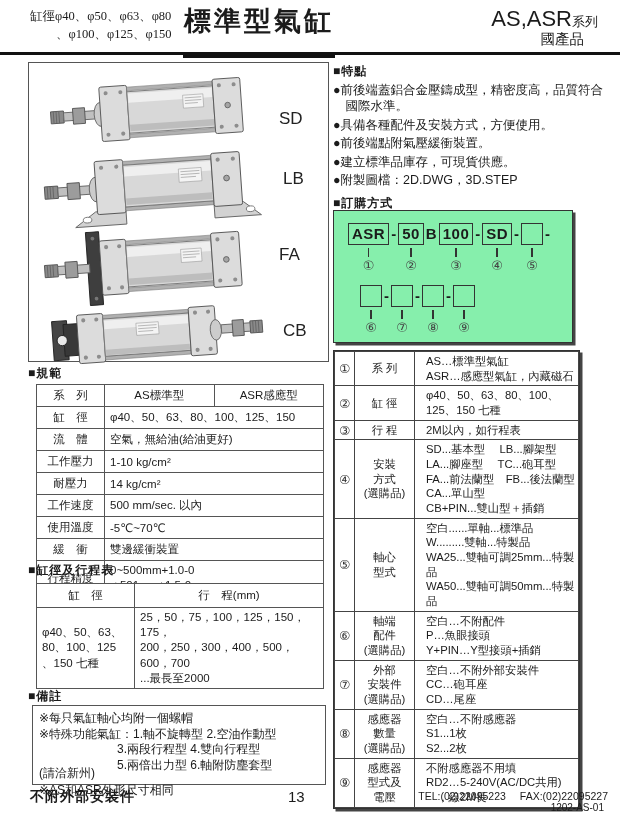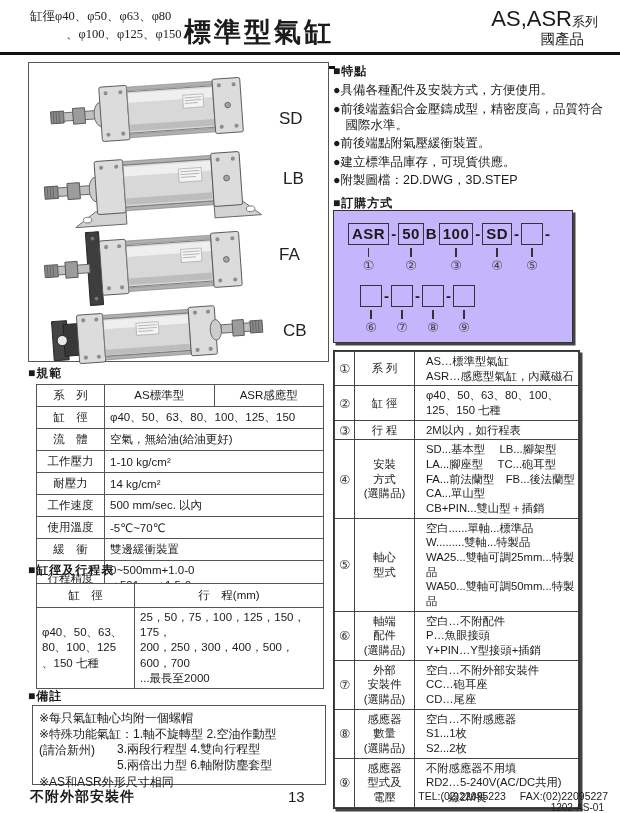--- a/index.html
+++ b/index.html
@@ -5,23 +5,23 @@
   * { margin:0; padding:0; box-sizing:border-box; }
   html,body { background:#e8e8e8; }
   #page {
     position:relative; width:620px; height:813px; margin:0 auto;
     background:#ffffff; color:#1b1b1b;
     font-family:"Liberation Sans","DejaVu Sans",sans-serif;
     font-size:12px; overflow:hidden;
   }
   
   .hdr-bore { position:absolute; left:30px; top:8px; font-size:12.5px; line-height:1.4;font-family:Liberation Serif, serif; }
-  .hdr-bore .l2 { margin-left:36px; display:block; }
+  .hdr-bore .l2 { margin-left:26px; display:block; }
   .hdr-title {
-    position:absolute; left:183px; top:14px; width:152px; text-align:center;
+    position:absolute; left:183px; top:3px; width:152px; text-align:center;
     font-size:27px; font-weight:bold; letter-spacing:3px;
     border-bottom:3px solid #111; padding-bottom:16px;
   }
   .hdr-series { position:absolute; right:22px; top:6px; text-align:right; line-height:1.15; }
   .hdr-series .main { font-size:22px; }
   .hdr-series .sub { font-size:13px; }
   .hdr-series .origin { display:block; font-size:14.5px; padding-right:14px; }
   .hdr-rule { position:absolute; left:0; top:52px; width:620px; height:3px; background:#111; }
 
   
@@ -37,30 +37,30 @@
   .spec-table td.sl { width:68px; text-align:center; padding:3px 1px; }
   .spec-table td.c { text-align:center; }
   .bs-table { position:absolute; left:36px; top:583px; width:288px; table-layout:fixed; }
   .bs-table td { text-align:left; }
   .bs-table td.hd { text-align:center; padding:4px 2px; }
   .bs-table td.bore { width:98px; }
   .multiline { white-space:pre-line; line-height:1.32; }
 
   .notes-box { position:absolute; left:32px; top:705px; width:294px; height:80px; border:1px solid #555; padding:4px 6px; font-size:12px; line-height:1.35; }
   .notes-split { display:flex; }
-  .notes-split .nl { flex:0 0 78px; }
+  .notes-split .nl { flex:0 0 78px;margin-top:23px; }
   .notes-split .nr { flex:1; }
 
   
   .feat-list { position:absolute; left:333px; top:82px; width:282px; font-size:12.5px; line-height:1.28; }
   .feat-item { padding-left:1em; text-indent:-1em; margin-bottom:2.5px; }
 
   .order-box {
     position:absolute; left:333px; top:210px; width:240px; height:133px;
-    border:1.5px solid #333; box-shadow:2.5px 2.5px 0 #444; background:#c4b5fd; padding:12px 0 0 14px;
+    border:1.5px solid #333; box-shadow:2.5px 2.5px 0 #444; background:#86efac; padding:12px 0 0 14px;
   }
   .code-row { display:flex; align-items:flex-start; }
   .code-row.r2 { margin-top:12px; margin-left:12px; }
   .code-unit { display:flex; flex-direction:column; align-items:center; }
   .cbox {
     display:inline-block; border:1.5px solid #333; padding:0 3px; height:22px; line-height:19px;
     font-size:15px; font-weight:bold; letter-spacing:0.5px; min-width:14px; text-align:center;
   }
   .cbox.empty { width:22px; }
   .cplain { font-size:15px; font-weight:bold; line-height:22px; padding:0 2px; }
@@ -312,22 +312,22 @@
     <div class="notes-split">
       <span class="nl">(請洽新州)</span>
       <span class="nr multiline">3.兩段行程型 4.雙向行程型
 5.兩倍出力型 6.軸附防塵套型</span>
     </div>
     <div>※AS和ASR外形尺寸相同</div>
   </div>
 
   <div class="sec-heading" style="left:333px; top:63px;">■特點</div>
   <div class="feat-list">
+    <div class="feat-item">●前後端蓋鋁合金壓鑄成型，精密度高，品質符合國際水準。</div>
     <div class="feat-item">●具備各種配件及安裝方式，方便使用。</div>
-    <div class="feat-item">●前後端蓋鋁合金壓鑄成型，精密度高，品質符合國際水準。</div>
     <div class="feat-item">●前後端點附氣壓緩衝裝置。</div>
     <div class="feat-item">●建立標準品庫存，可現貨供應。</div>
     <div class="feat-item">●附製圖檔：2D.DWG，3D.STEP</div>
   </div>
 
   <div class="sec-heading" style="left:333px; top:195px;text-align:center;">■訂購方式</div>
   <div class="order-box">
     <div class="code-row">
       <div class="code-unit">
         <span class="cbox">ASR</span>

